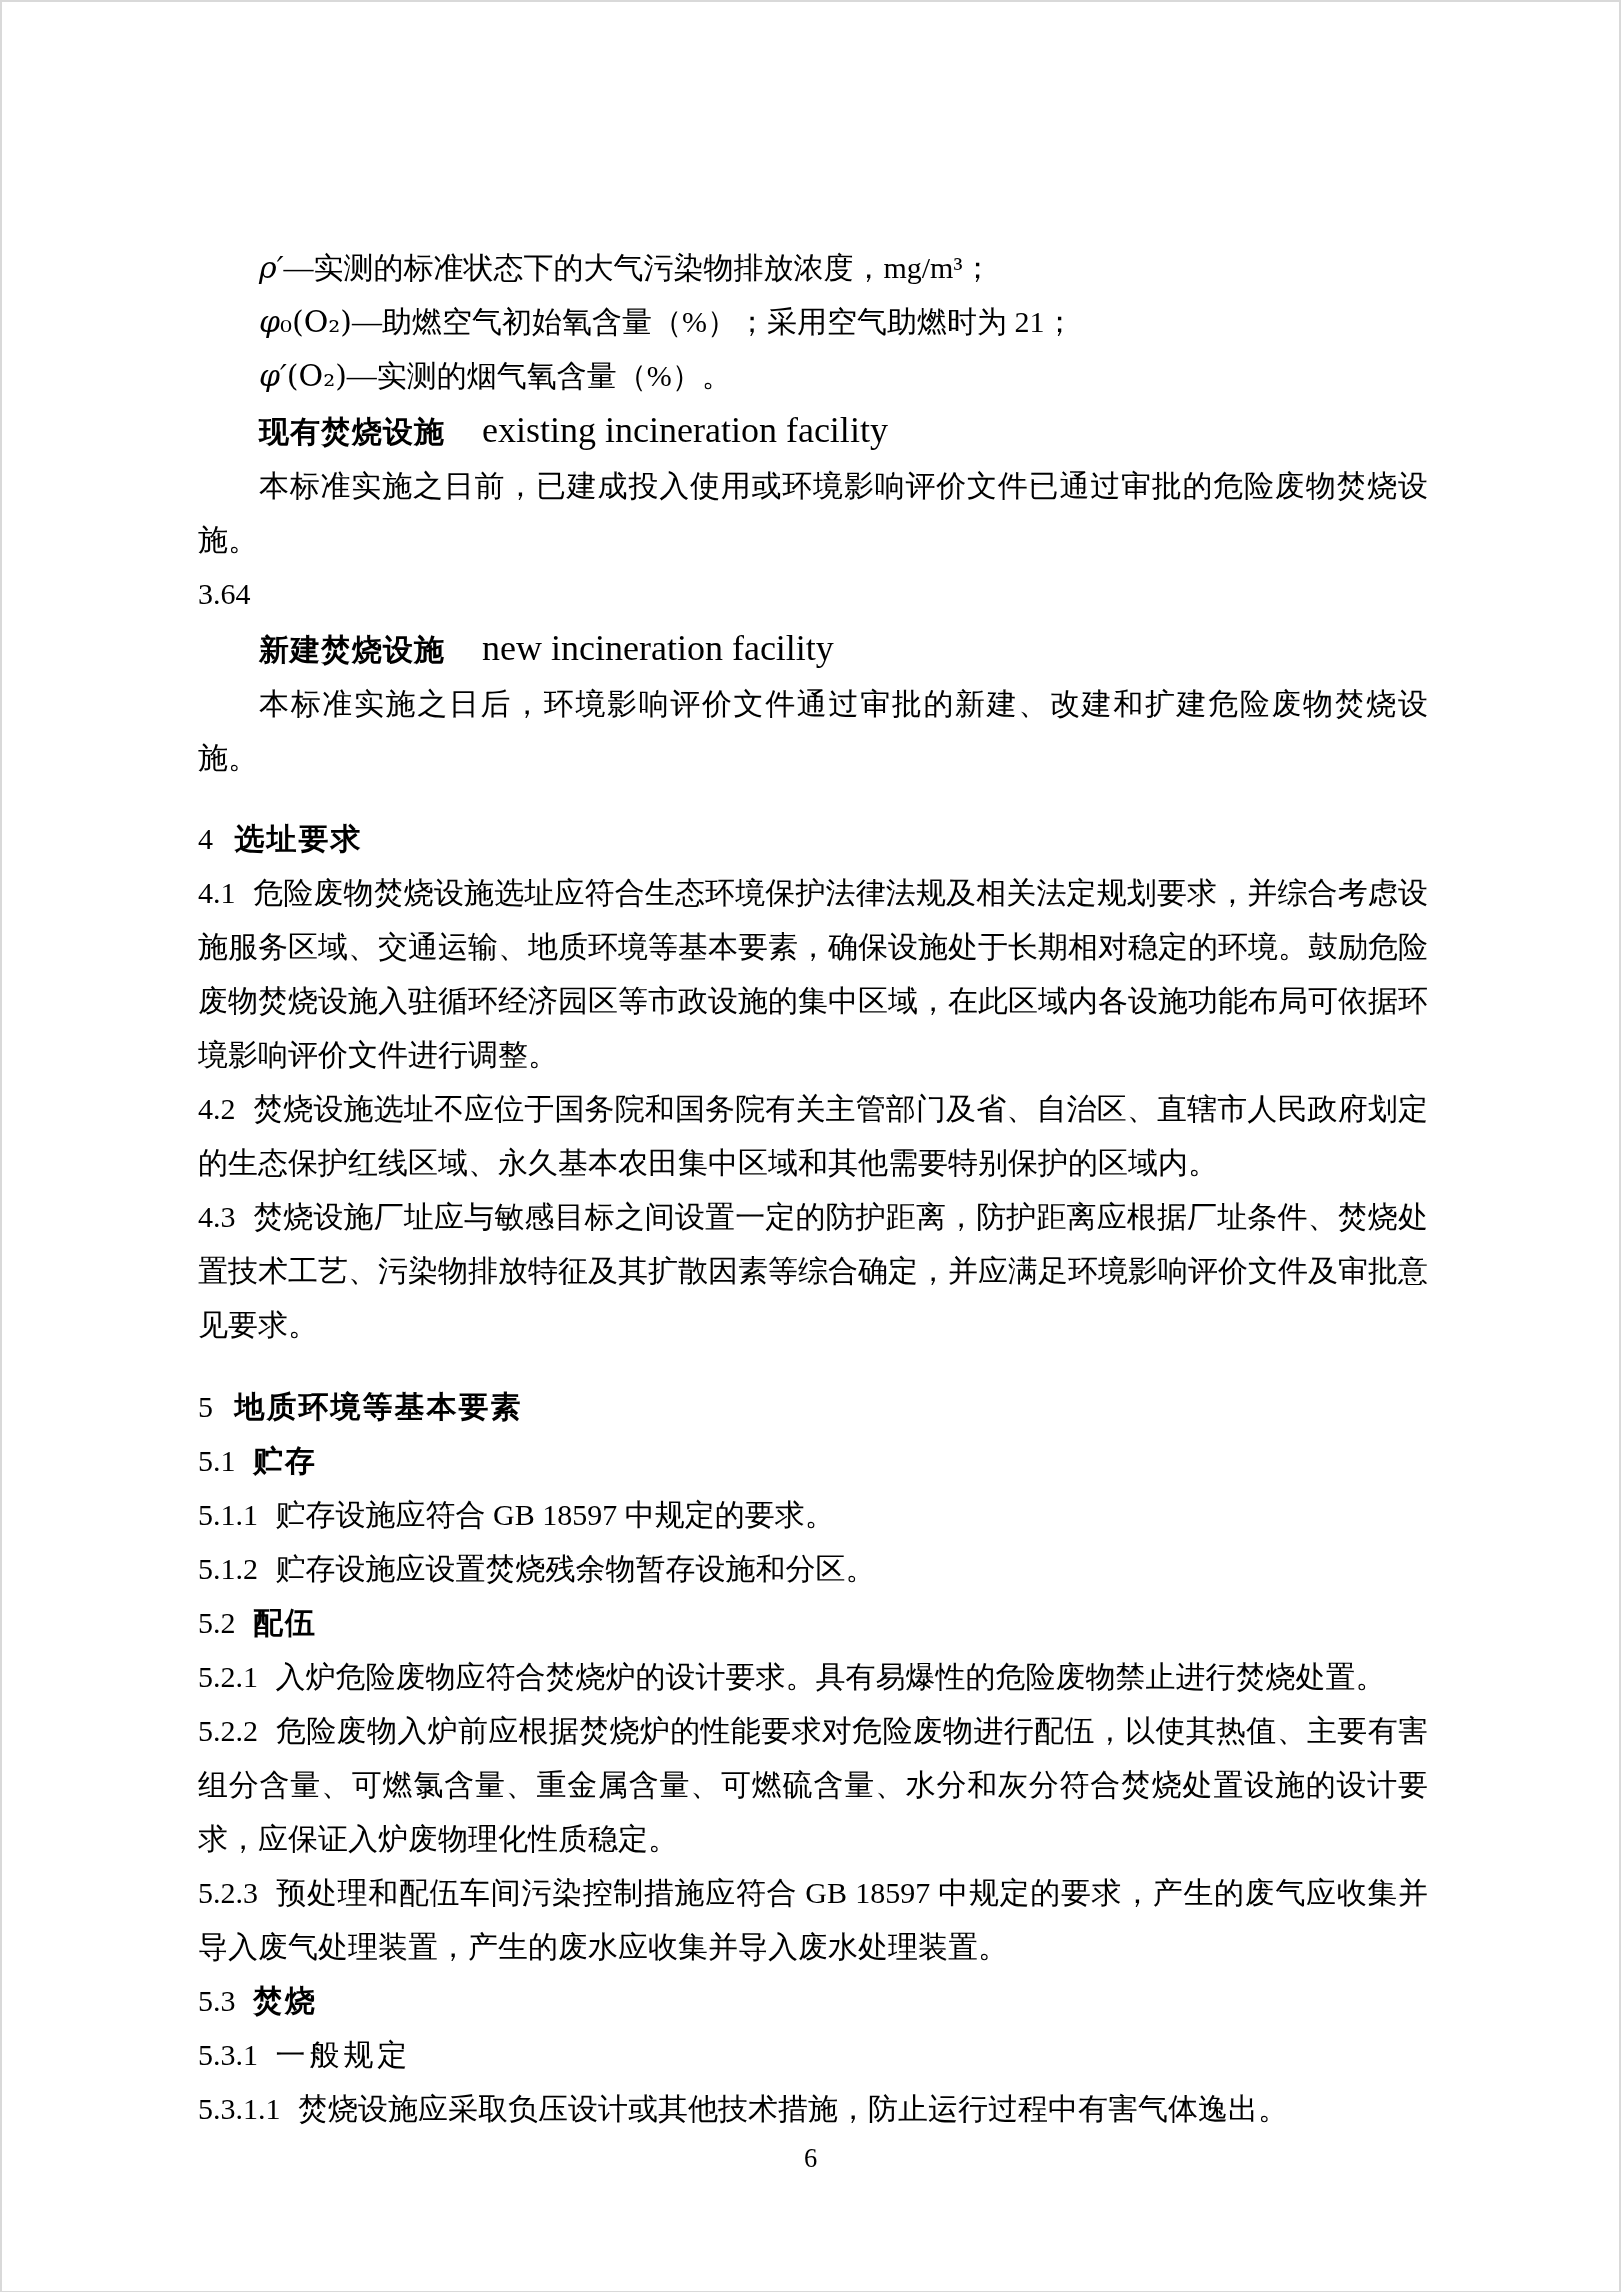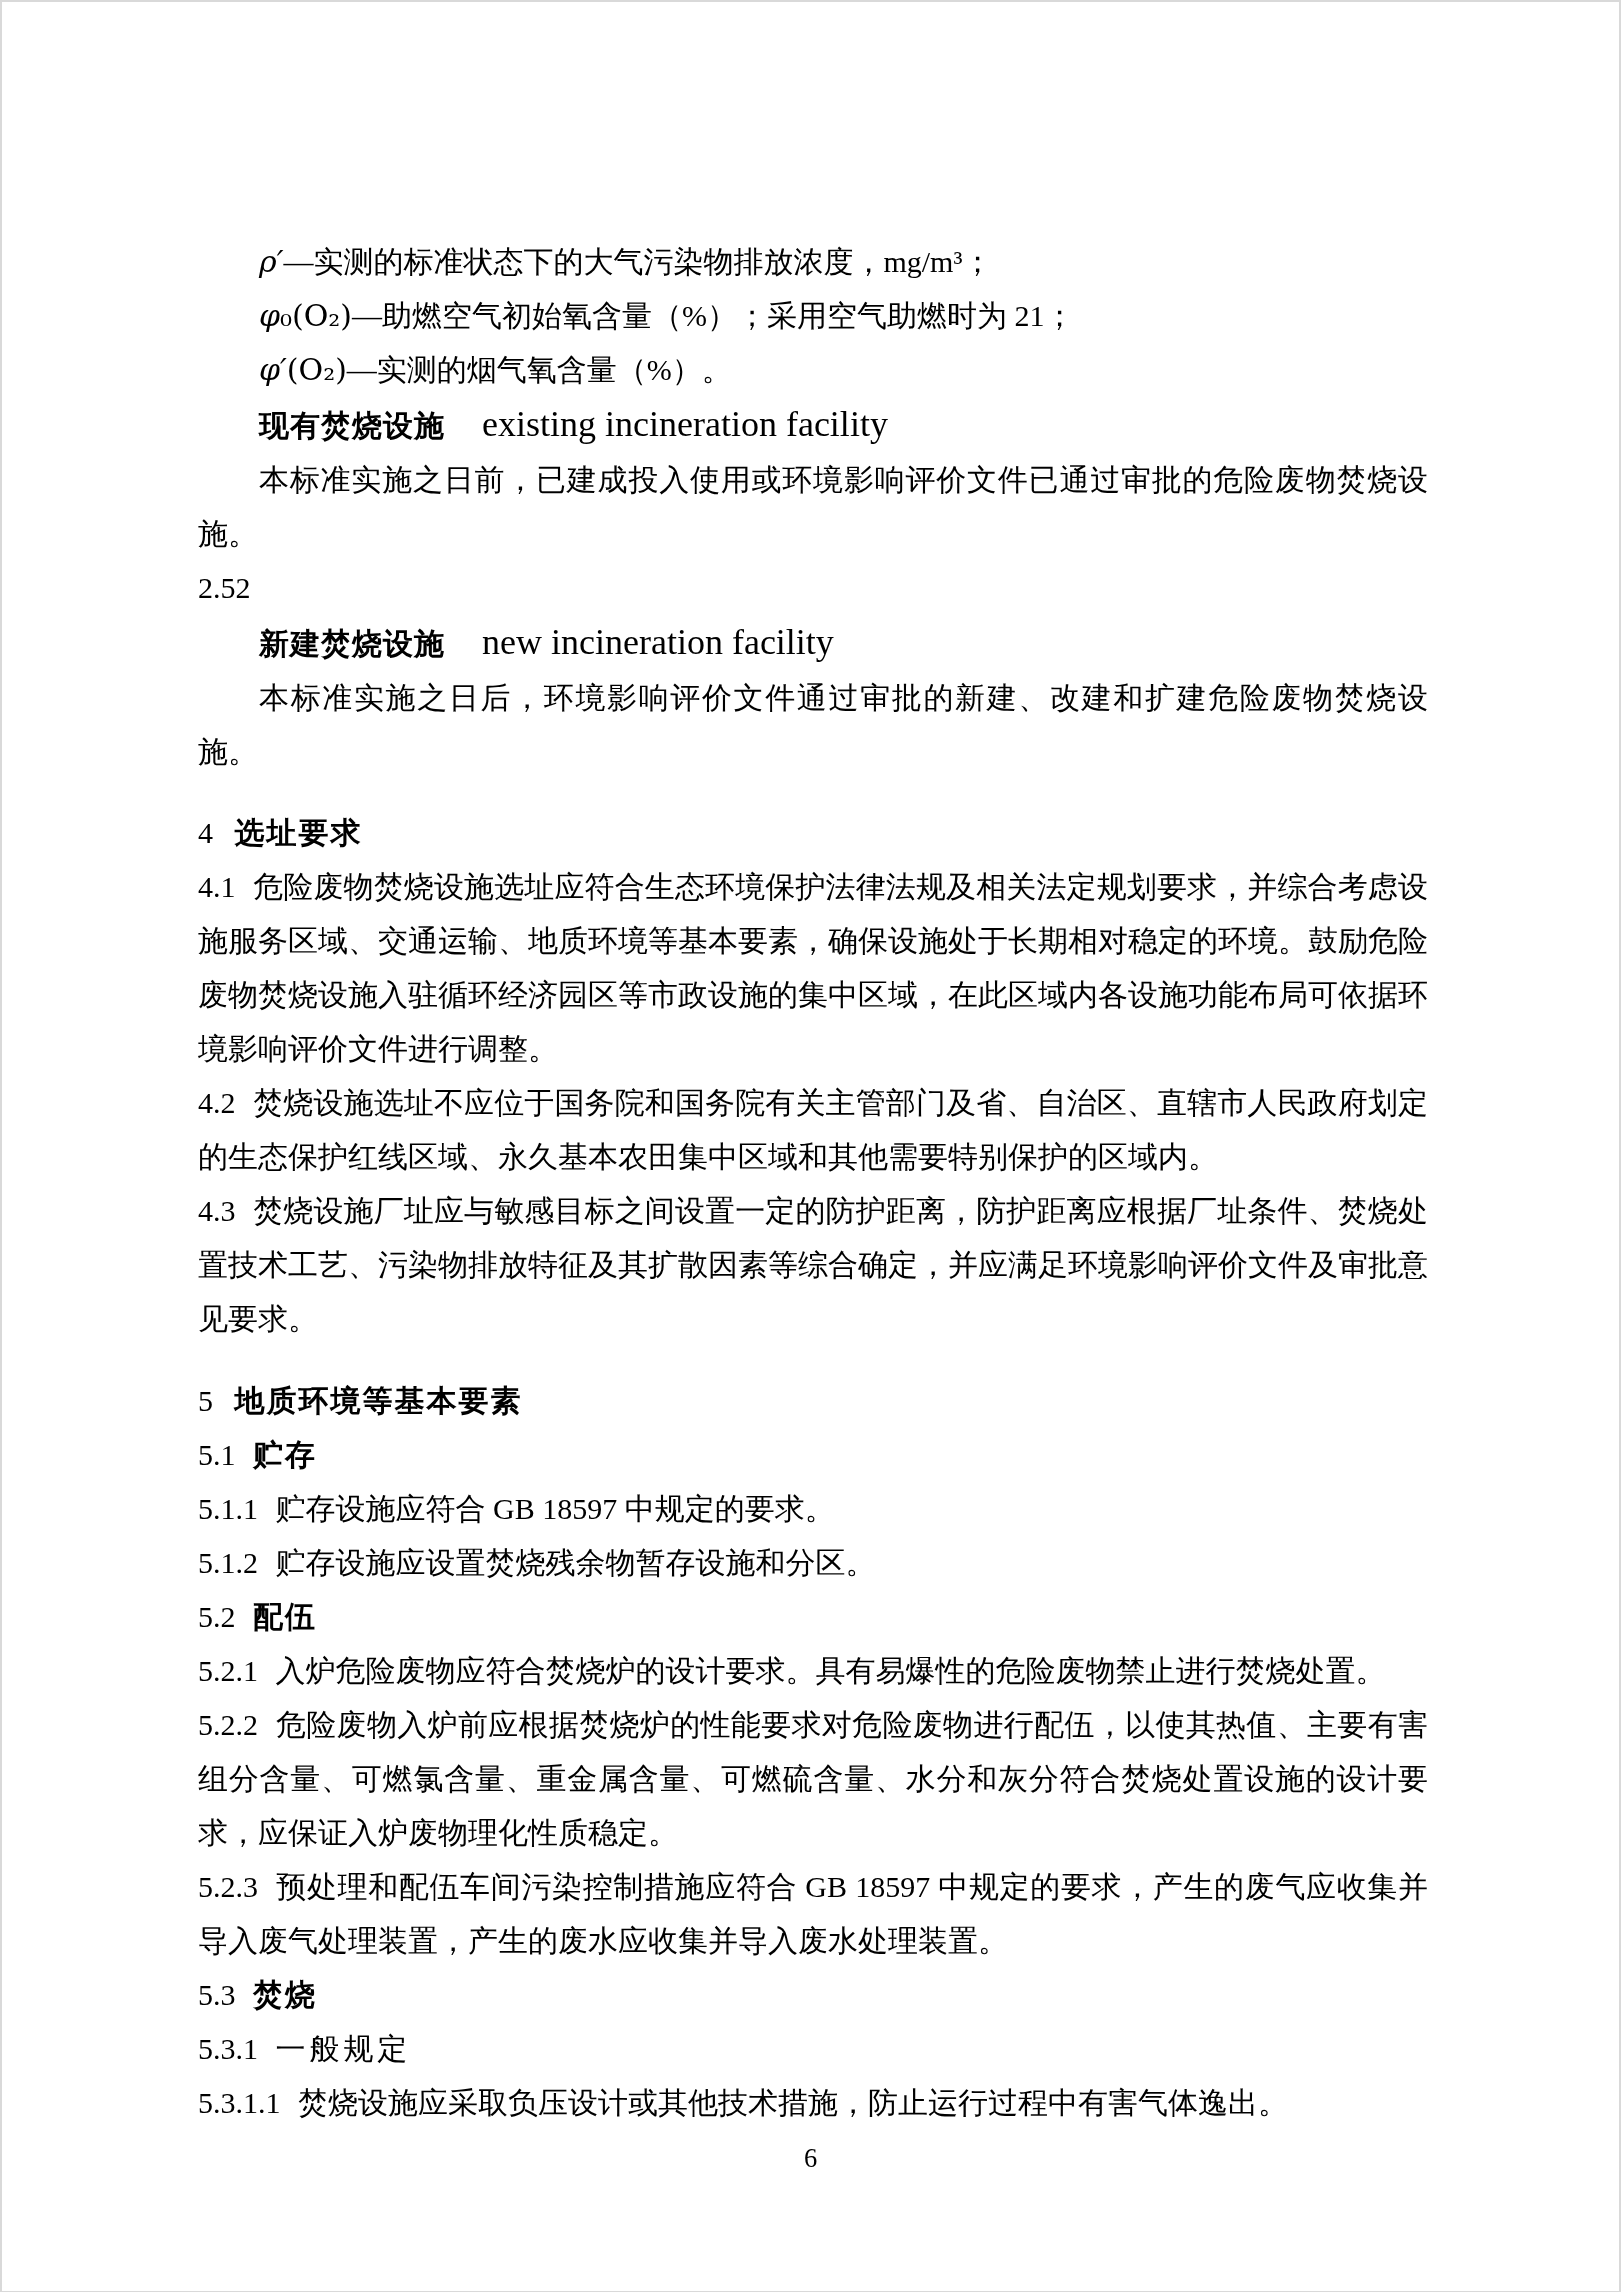--- a/index.html
+++ b/index.html
@@ -14,21 +14,21 @@
     background: #ffffff;
     color: #000000;
     font-family: "Liberation Serif", "DejaVu Serif", serif;
     overflow: hidden;
     box-sizing: border-box;
     border: 2px solid #d9d9d9;
   }
   .content {
     position: absolute;
     left: 196px;
-    top: 233px;
+    top: 239px;
     width: 1230px;
   }
   .content p, .content h2, .content h3, .content h4 {
     margin: 0;
     font-size: 30px;
     line-height: 54px;
     font-weight: normal;
     text-align: justify;
   }
   
@@ -124,21 +124,21 @@
 
     <p class="def"><span class="sym-i">φ</span><span class="sym-r">₀(O₂)</span><span>—助燃空气初始氧含量（%）；采用空气助燃时为 21；</span></p>
 
     <p class="def"><span class="sym-i">φ′</span><span class="sym-r">(O₂)</span><span>—实测的烟气氧含量（%）。</span></p>
 
 
     <p class="term"><span class="term-zh">现有焚烧设施</span><span class="term-en">existing incineration facility</span></p>
 
     <p class="term-def">本标准实施之日前，已建成投入使用或环境影响评价文件已通过审批的危险废物焚烧设施。</p>
 
-    <p class="clause-num">2.52</p>
+    <p class="clause-num">3.64</p>
 
     <p class="term"><span class="term-zh">新建焚烧设施</span><span class="term-en">new incineration facility</span></p>
 
     <p class="term-def">本标准实施之日后，环境影响评价文件通过审批的新建、改建和扩建危险废物焚烧设施。</p>
 
     <h2 class="sec"><span class="num">4</span><span class="title">选址要求</span></h2>
 
     <p class="para"><span class="num">4.1</span><span>危险废物焚烧设施选址应符合生态环境保护法律法规及相关法定规划要求，并综合考虑设施服务区域、交通运输、地质环境等基本要素，确保设施处于长期相对稳定的环境。鼓励危险废物焚烧设施入驻循环经济园区等市政设施的集中区域，在此区域内各设施功能布局可依据环境影响评价文件进行调整。</span></p>
 
     <p class="para"><span class="num">4.2</span><span>焚烧设施选址不应位于国务院和国务院有关主管部门及省、自治区、直辖市人民政府划定的生态保护红线区域、永久基本农田集中区域和其他需要特别保护的区域内。</span></p>

